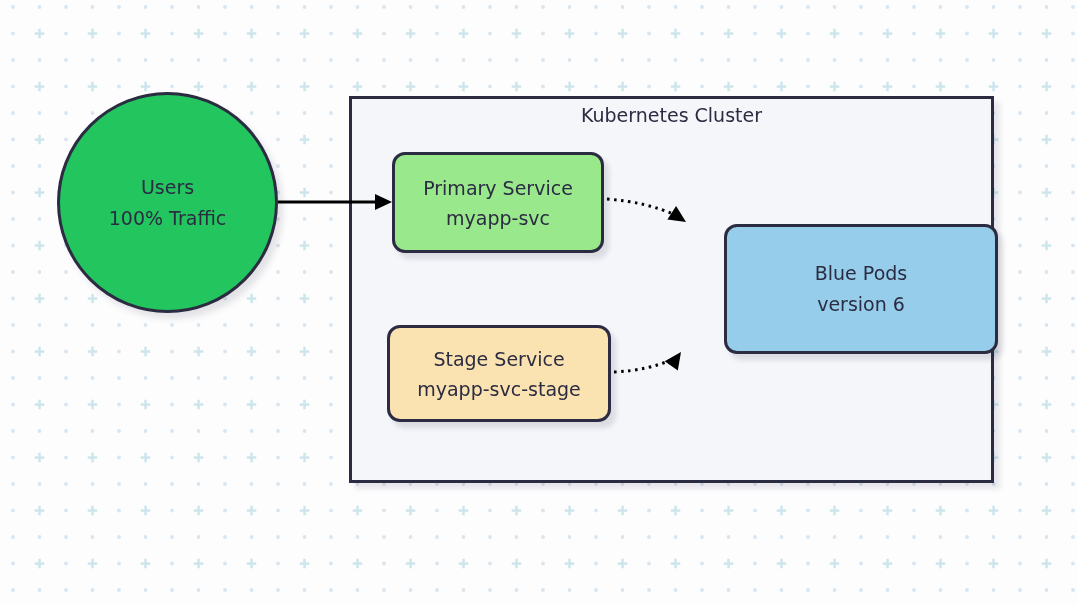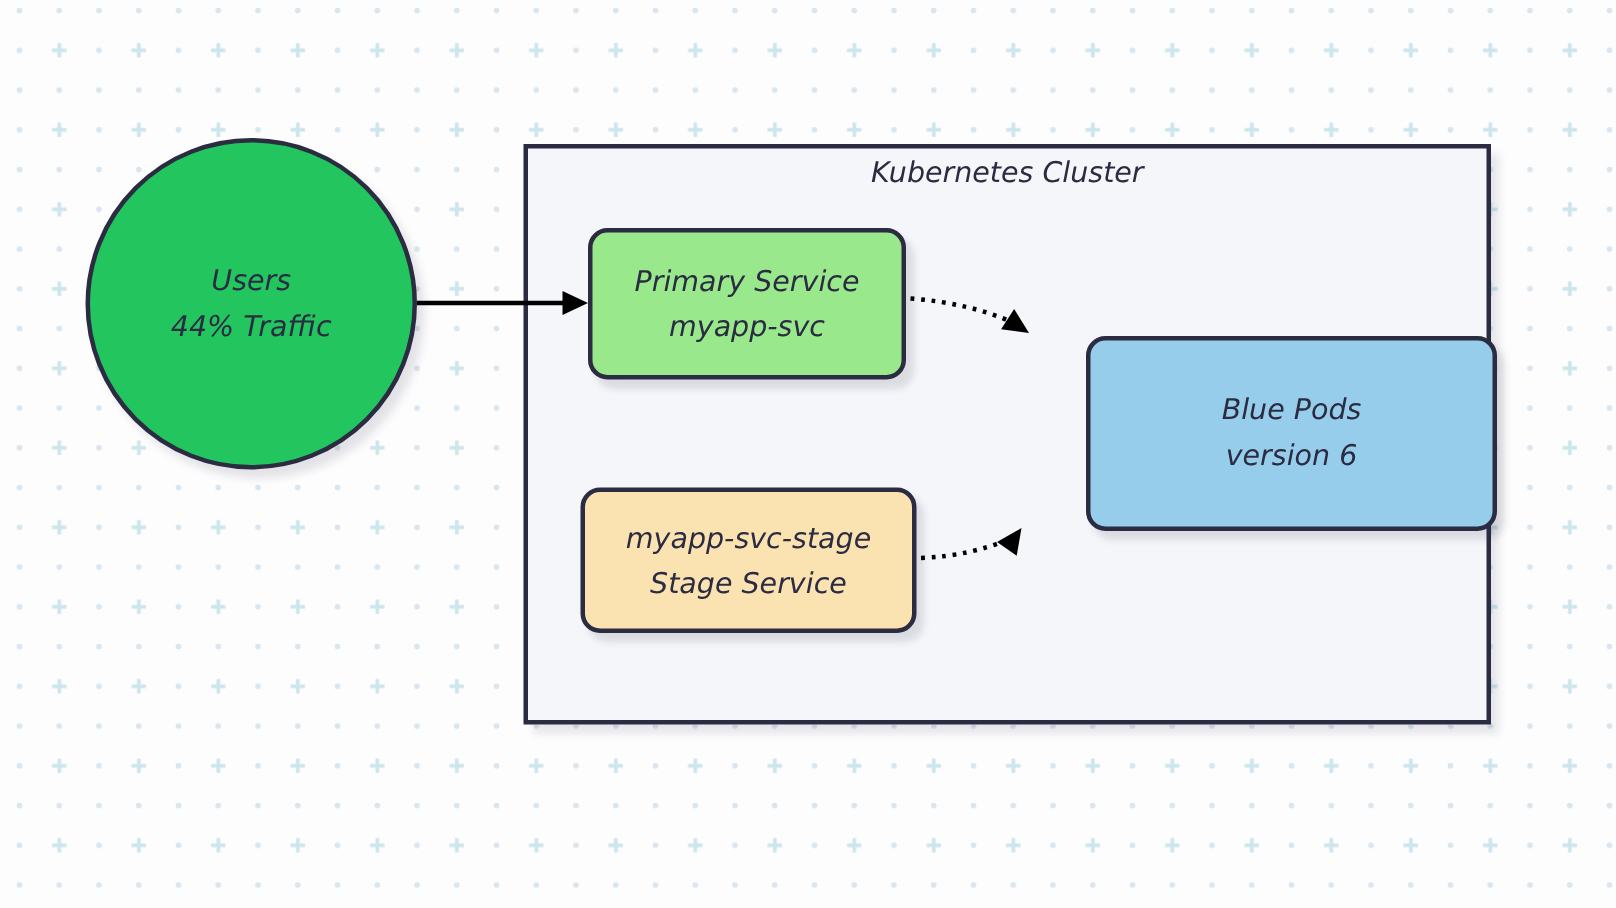--- a/index.html
+++ b/index.html
@@ -1,21 +1,21 @@
 <!DOCTYPE html>
 <html><head>
 <meta charset="utf-8">
 <style>
   html,body{margin:0;padding:0;}
   body{
     width:1077px;height:605px;overflow:hidden;
     font-family:"DejaVu Sans","Liberation Sans",sans-serif;
     background:#FDFDFE;
   }
-  .stage{position:relative;width:1077px;height:437px;font-style:italic;}
+  .stage{position:relative;width:1077px;height:437px;}
   .bg-svg{position:absolute;left:0;top:0;z-index:0;}
   .arrow-svg{position:absolute;left:0;top:0;z-index:5;pointer-events:none;}
 
   .node-text{color:#2B2B42;font-size:19px;text-align:center;border-radius:13px;}
 
   .users-circle{
     position:absolute;left:57px;top:92px;width:221px;height:221px;
     box-sizing:border-box;border:3px solid #2B2B42;border-radius:50%;
     background:#22c55e;z-index:2;
     display:flex;flex-direction:column;justify-content:center;align-items:center;
@@ -61,31 +61,31 @@
     </defs>
     <rect x="0" y="0" width="1077" height="605" fill="url(#gridpat)"></rect>
   </svg>
 
   <div class="cluster-box">
     <div class="cluster-title">Kubernetes Cluster</div>
   </div>
 
   <div class="users-circle node-text">
     <div class="line">Users</div>
-    <div class="line">44% Traffic</div>
+    <div class="line">100% Traffic</div>
   </div>
 
   <div class="svc-box primary-box node-text">
     <div class="line">Primary Service</div>
     <div class="line">myapp-svc</div>
   </div>
 
   <div class="svc-box stage-box node-text">
+    <div class="line">Stage Service</div>
     <div class="line">myapp-svc-stage</div>
-    <div class="line">Stage Service</div>
   </div>
 
   <div class="svc-box blue-box node-text">
     <div class="line">Blue Pods</div>
     <div class="line">version 6</div>
   </div>
 
   <svg class="arrow-svg" width="1077" height="605" aria-hidden="true">
 
     <g>

